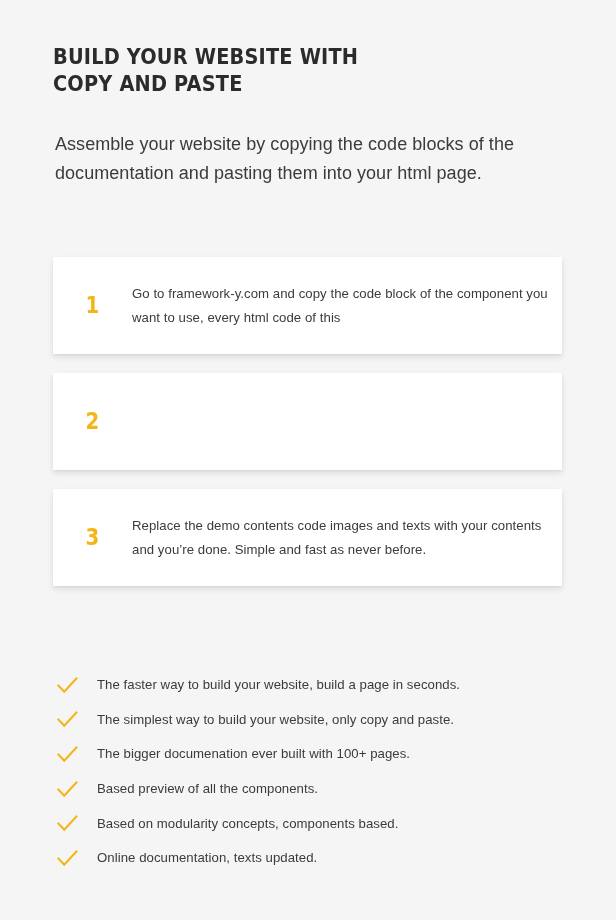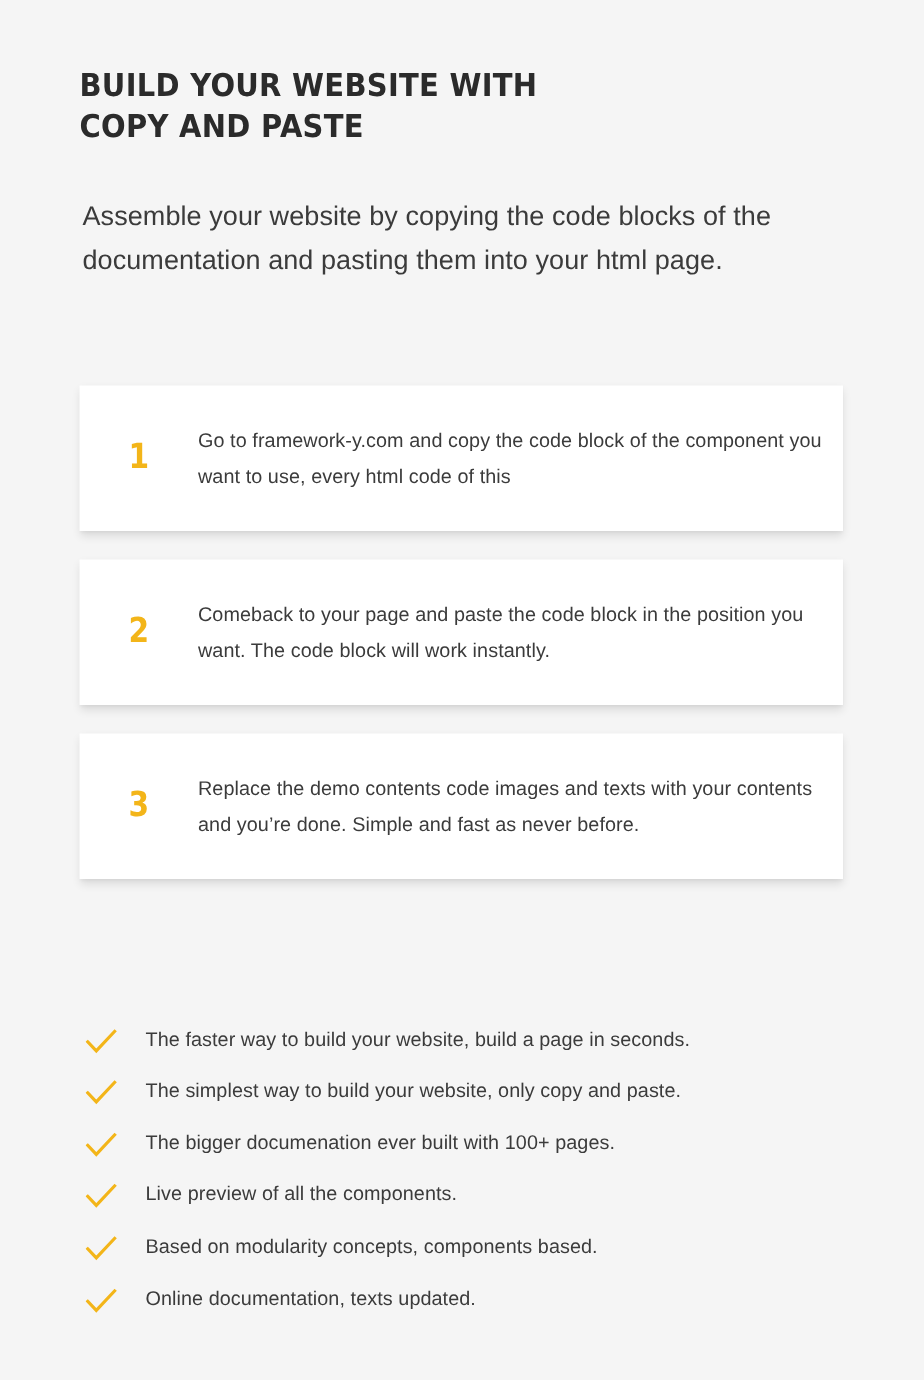--- a/index.html
+++ b/index.html
@@ -103,21 +103,21 @@
   .feature-list {
     position: absolute;
     left: 53px;
     top: 668px;
     width: 500px;
     list-style: none;
   }
 
   .feature-item {
     display: flex;
-    align-items: flex-end;
+    align-items: center;
     height: 34.6px;
   }
 
   .check-icon {
     flex: 0 0 auto;
     width: 44px;
     display: flex;
     align-items: center;
     justify-content: flex-start;
     padding-left: 4px;
@@ -151,21 +151,20 @@
 
   <div class="steps">
 
     <div class="step-card">
       <div class="step-number">1</div>
       <div class="step-text">Go to framework-y.com and copy the code block of the component you want to use, every html code of this</div>
     </div>
 
     <div class="step-card">
       <div class="step-number">2</div>
-      <div class="step-text">Comeback to your page and paste the code block in the position you want. The code block will work instantly.</div>
     </div>
 
     <div class="step-card">
       <div class="step-number">3</div>
       <div class="step-text">Replace the demo contents code images and texts with your contents and you’re done. Simple and fast as never before.</div>
     </div>
 
   </div>
 
   <ul class="feature-list">
@@ -196,21 +195,21 @@
       </span>
       <span class="feature-label">The bigger documenation ever built with 100+ pages.</span>
     </li>
 
     <li class="feature-item">
       <span class="check-icon">
         <svg width="21" height="17" viewBox="0 0 21 17" fill="none">
           <path d="M1.5 8.6 L7.2 14.6 L19.4 1.6" stroke="#f3b519" stroke-width="2.1" stroke-linecap="square" stroke-linejoin="miter"></path>
         </svg>
       </span>
-      <span class="feature-label">Live preview of all the components.</span>
+      <span class="feature-label">Based preview of all the components.</span>
     </li>
 
     <li class="feature-item">
       <span class="check-icon">
         <svg width="21" height="17" viewBox="0 0 21 17" fill="none">
           <path d="M1.5 8.6 L7.2 14.6 L19.4 1.6" stroke="#f3b519" stroke-width="2.1" stroke-linecap="square" stroke-linejoin="miter"></path>
         </svg>
       </span>
       <span class="feature-label">Based on modularity concepts, components based.</span>
     </li>

